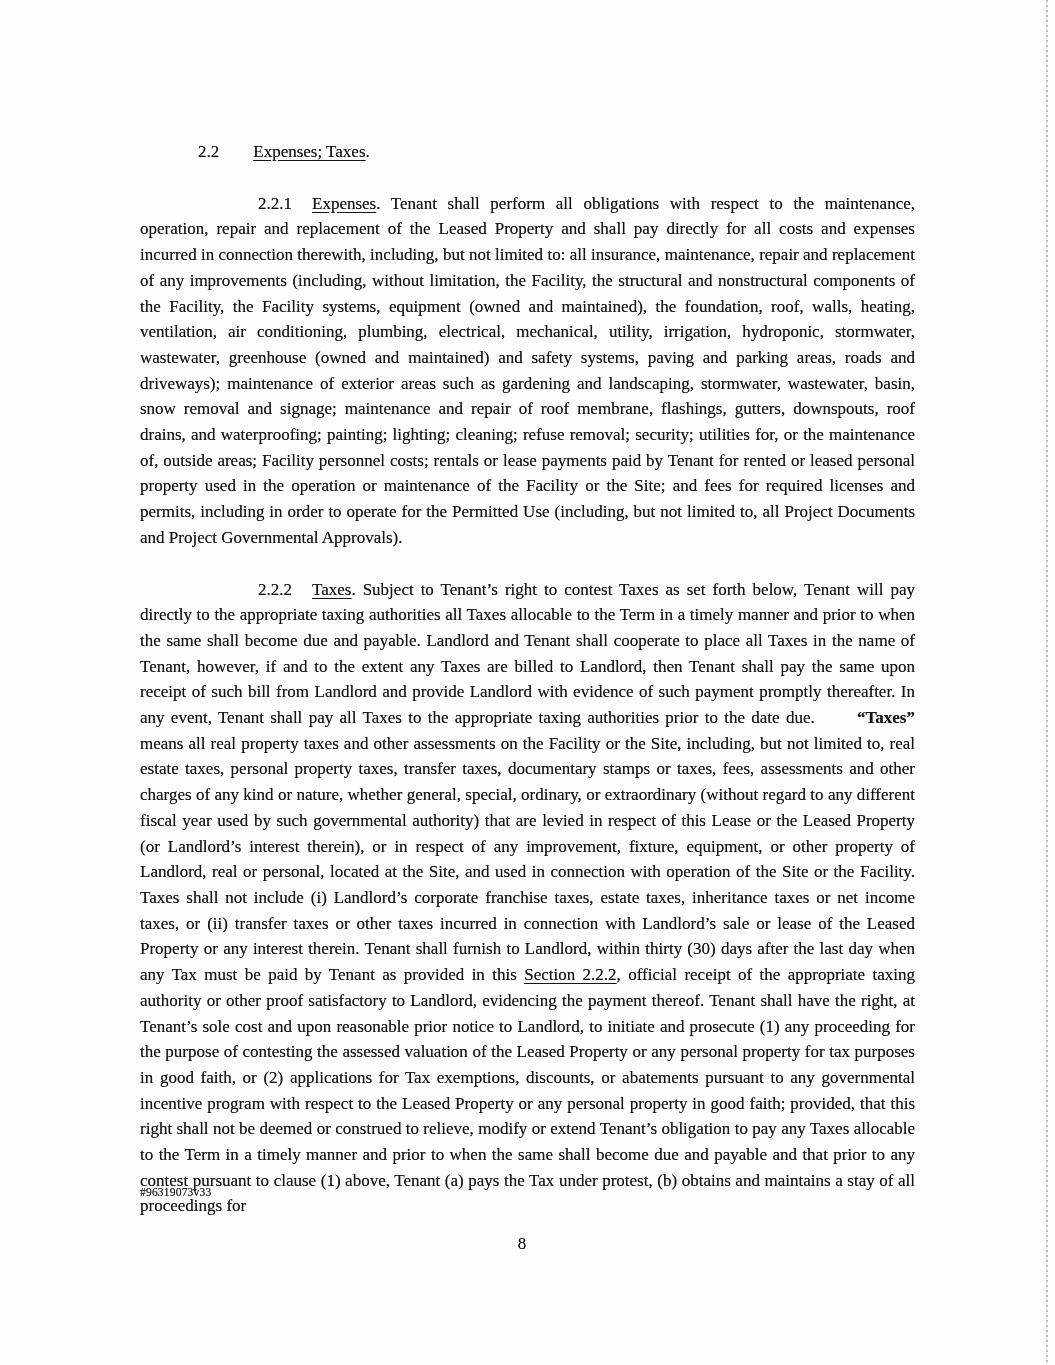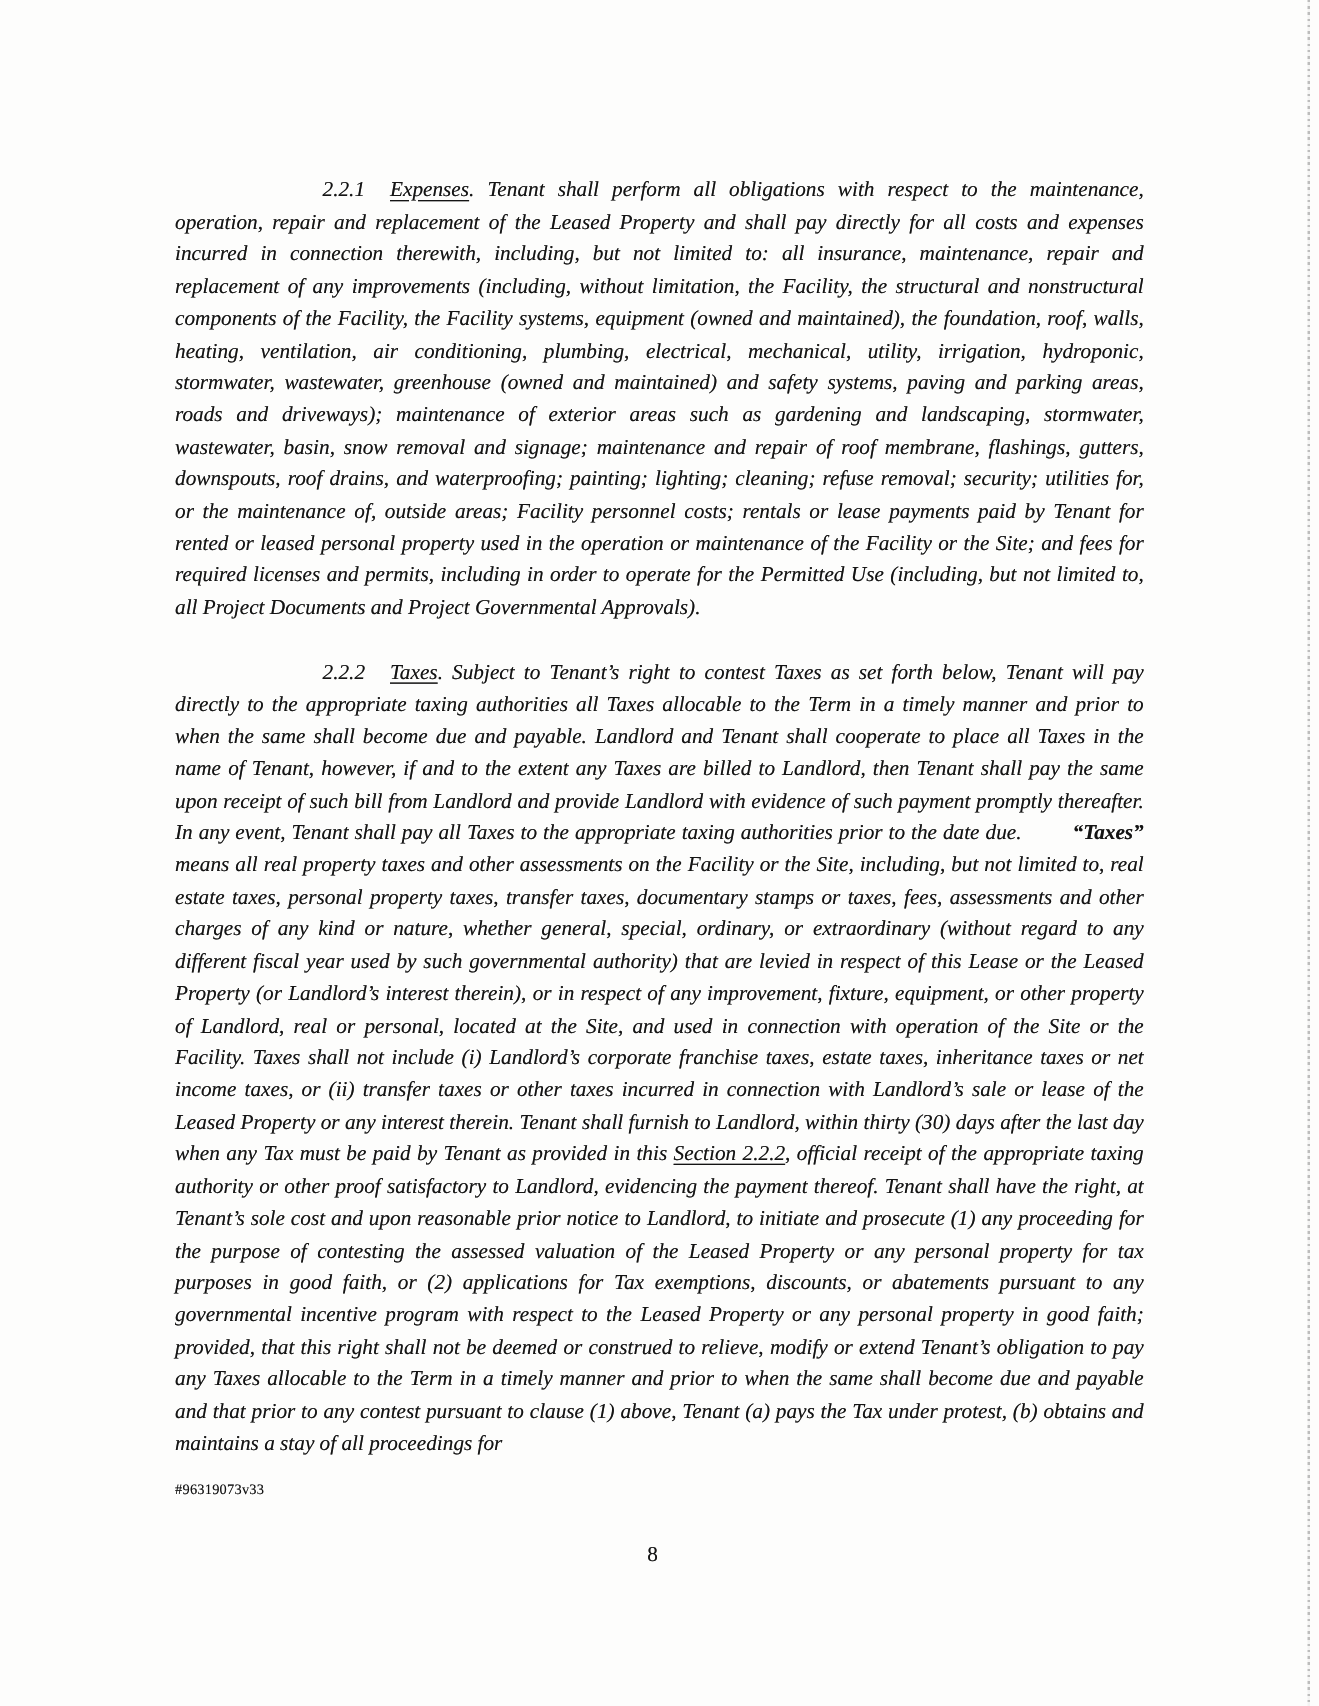--- a/index.html
+++ b/index.html
@@ -47,21 +47,20 @@
     text-decoration: underline;
     text-underline-offset: 3px;
   }
   p.body-para {
     font-size: 17px;
     line-height: 25.7px;
     text-align: justify;
     text-indent: 118px;
     margin: 0 0 26px 0;
     text-shadow: 0 0 0.4px rgba(0,0,0,0.55);
-    font-style: italic;
   }
   .section-heading {
     text-shadow: 0 0 0.4px rgba(0,0,0,0.55);
   }
   .run-underline { text-decoration: underline; text-underline-offset: 3px; }
   .run-bold { font-weight: bold; margin-left: 36px; }
   .run-tab { display: inline-block; width: 20px; }
   .page-number {
     position: absolute;
     top: 1234px;
@@ -81,20 +80,23 @@
   }
 </style>
 </head>
 <body>
 
 <div class="page">
   <div class="scan-edge"></div>
 
   <div class="content">
 
+    <div class="section-heading">
+      <span>2.2</span><span class="htab"></span><span class="underline">Expenses; Taxes</span><span>.</span>
+    </div>
 
     <p class="body-para"><span class="run run-normal">2.2.1</span><span class="run run-tab"></span><span class="run run-underline">Expenses</span><span class="run run-normal">.  Tenant shall perform all obligations with respect to the maintenance, operation, repair and replacement of the Leased Property and shall pay directly for all costs and expenses incurred in connection therewith, including, but not limited to: all insurance, maintenance, repair and replacement of any improvements (including, without limitation, the Facility, the structural and nonstructural components of the Facility, the Facility systems, equipment (owned and maintained), the foundation, roof, walls, heating, ventilation, air conditioning, plumbing, electrical, mechanical, utility, irrigation, hydroponic, stormwater, wastewater, greenhouse (owned and maintained) and safety systems, paving and parking areas, roads and driveways); maintenance of exterior areas such as gardening and landscaping, stormwater, wastewater, basin, snow removal and signage; maintenance and repair of roof membrane, flashings, gutters, downspouts, roof drains, and waterproofing; painting; lighting; cleaning; refuse removal; security; utilities for, or the maintenance of, outside areas; Facility personnel costs; rentals or lease payments paid by Tenant for rented or leased personal property used in the operation or maintenance of the Facility or the Site; and fees for required licenses and permits, including in order to operate for the Permitted Use (including, but not limited to, all Project Documents and Project Governmental Approvals).</span></p>
 
     <p class="body-para"><span class="run run-normal">2.2.2</span><span class="run run-tab"></span><span class="run run-underline">Taxes</span><span class="run run-normal">.  Subject to Tenant’s right to contest Taxes as set forth below, Tenant will pay directly to the appropriate taxing authorities all Taxes allocable to the Term in a timely manner and prior to when the same shall become due and payable.  Landlord and Tenant shall cooperate to place all Taxes in the name of Tenant, however, if and to the extent any Taxes are billed to Landlord, then Tenant shall pay the same upon receipt of such bill from Landlord and provide Landlord with evidence of such payment promptly thereafter.  In any event, Tenant shall pay all Taxes to the appropriate taxing authorities prior to the date due.  </span><span class="run run-bold">“Taxes”</span><span class="run run-normal"> means all real property taxes and other assessments on the Facility or the Site, including, but not limited to, real estate taxes, personal property taxes, transfer taxes, documentary stamps or taxes, fees, assessments and other charges of any kind or nature, whether general, special, ordinary, or extraordinary (without regard to any different fiscal year used by such governmental authority) that are levied in respect of this Lease or the Leased Property (or Landlord’s interest therein), or in respect of any improvement, fixture, equipment, or other property of Landlord, real or personal, located at the Site, and used in connection with operation of the Site or the Facility.  Taxes shall not include (i) Landlord’s corporate franchise taxes, estate taxes, inheritance taxes or net income taxes, or (ii) transfer taxes or other taxes incurred in connection with Landlord’s sale or lease of the Leased Property or any interest therein.  Tenant shall furnish to Landlord, within thirty (30) days after the last day when any Tax must be paid by Tenant as provided in this </span><span class="run run-underline">Section 2.2.2</span><span class="run run-normal">, official receipt of the appropriate taxing authority or other proof satisfactory to Landlord, evidencing the payment thereof.  Tenant shall have the right, at Tenant’s sole cost and upon reasonable prior notice to Landlord, to initiate and prosecute (1) any proceeding for the purpose of contesting the assessed valuation of the Leased Property or any personal property for tax purposes in good faith, or (2) applications for Tax exemptions, discounts, or abatements pursuant to any governmental incentive program with respect to the Leased Property or any personal property in good faith; provided, that this right shall not be deemed or construed to relieve, modify or extend Tenant’s obligation to pay any Taxes allocable to the Term in a timely manner and prior to when the same shall become due and payable and that prior to any contest pursuant to clause (1) above, Tenant (a) pays the Tax under protest, (b) obtains and maintains a stay of all proceedings for</span></p>
 
   </div>
 
   <div class="page-number">8</div>
   <div class="doc-id">#96319073v33</div>
 </div>

